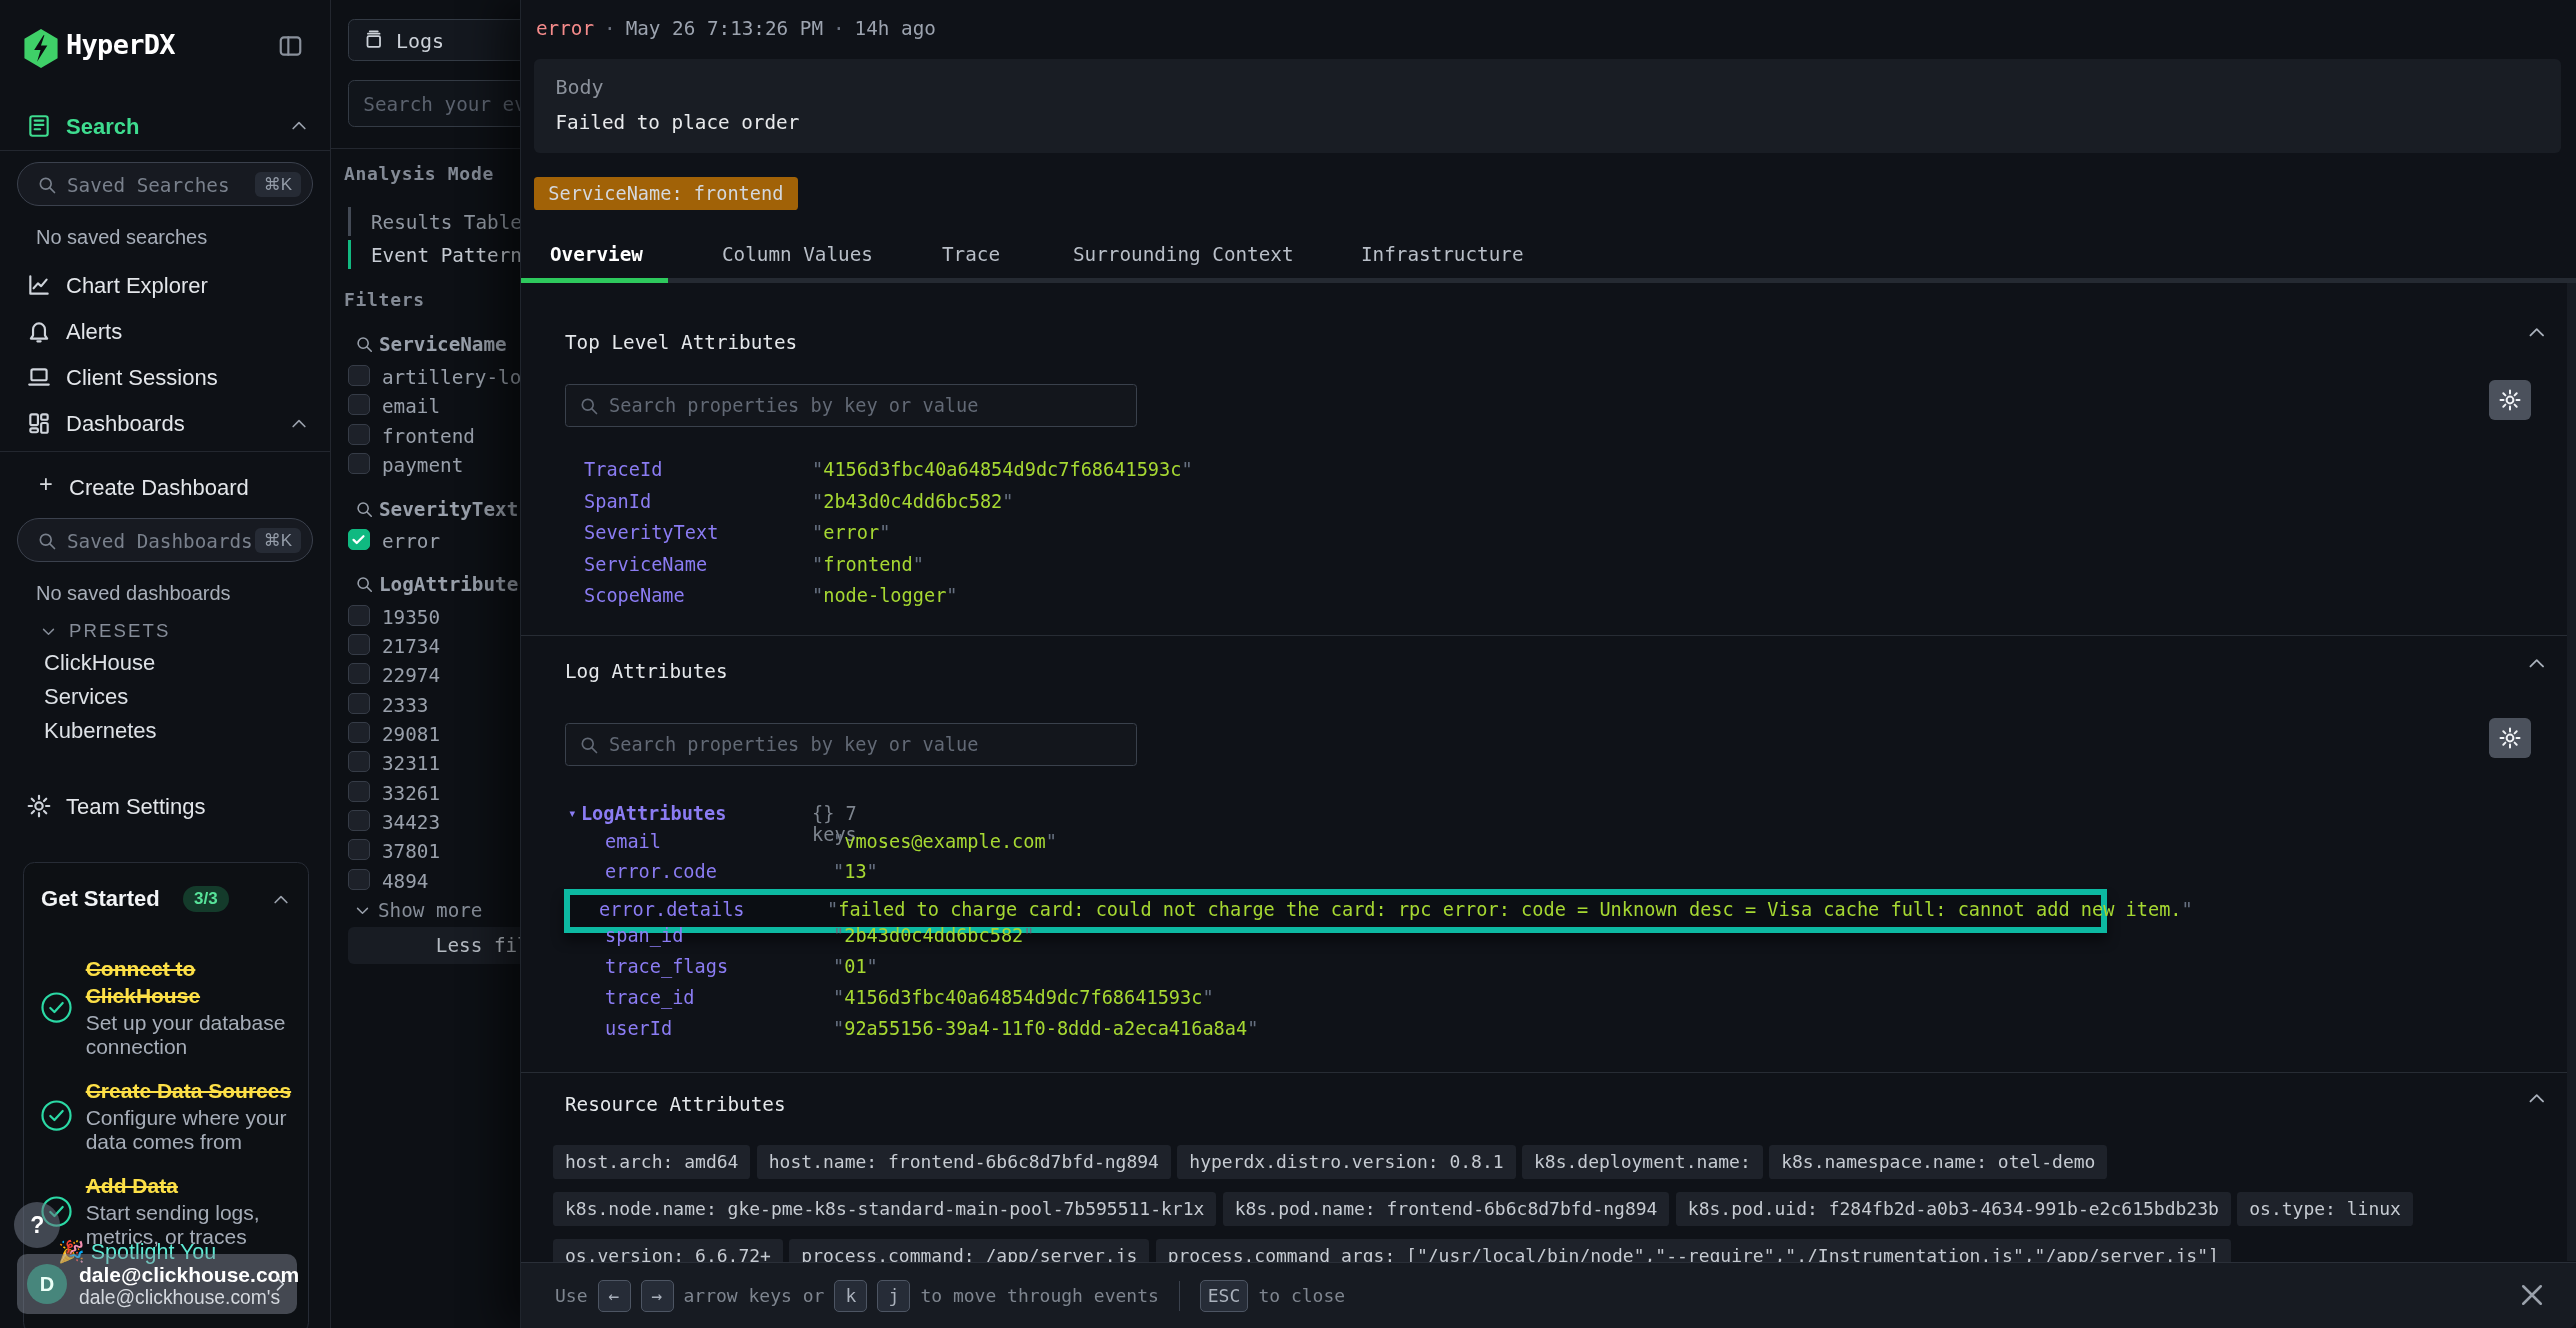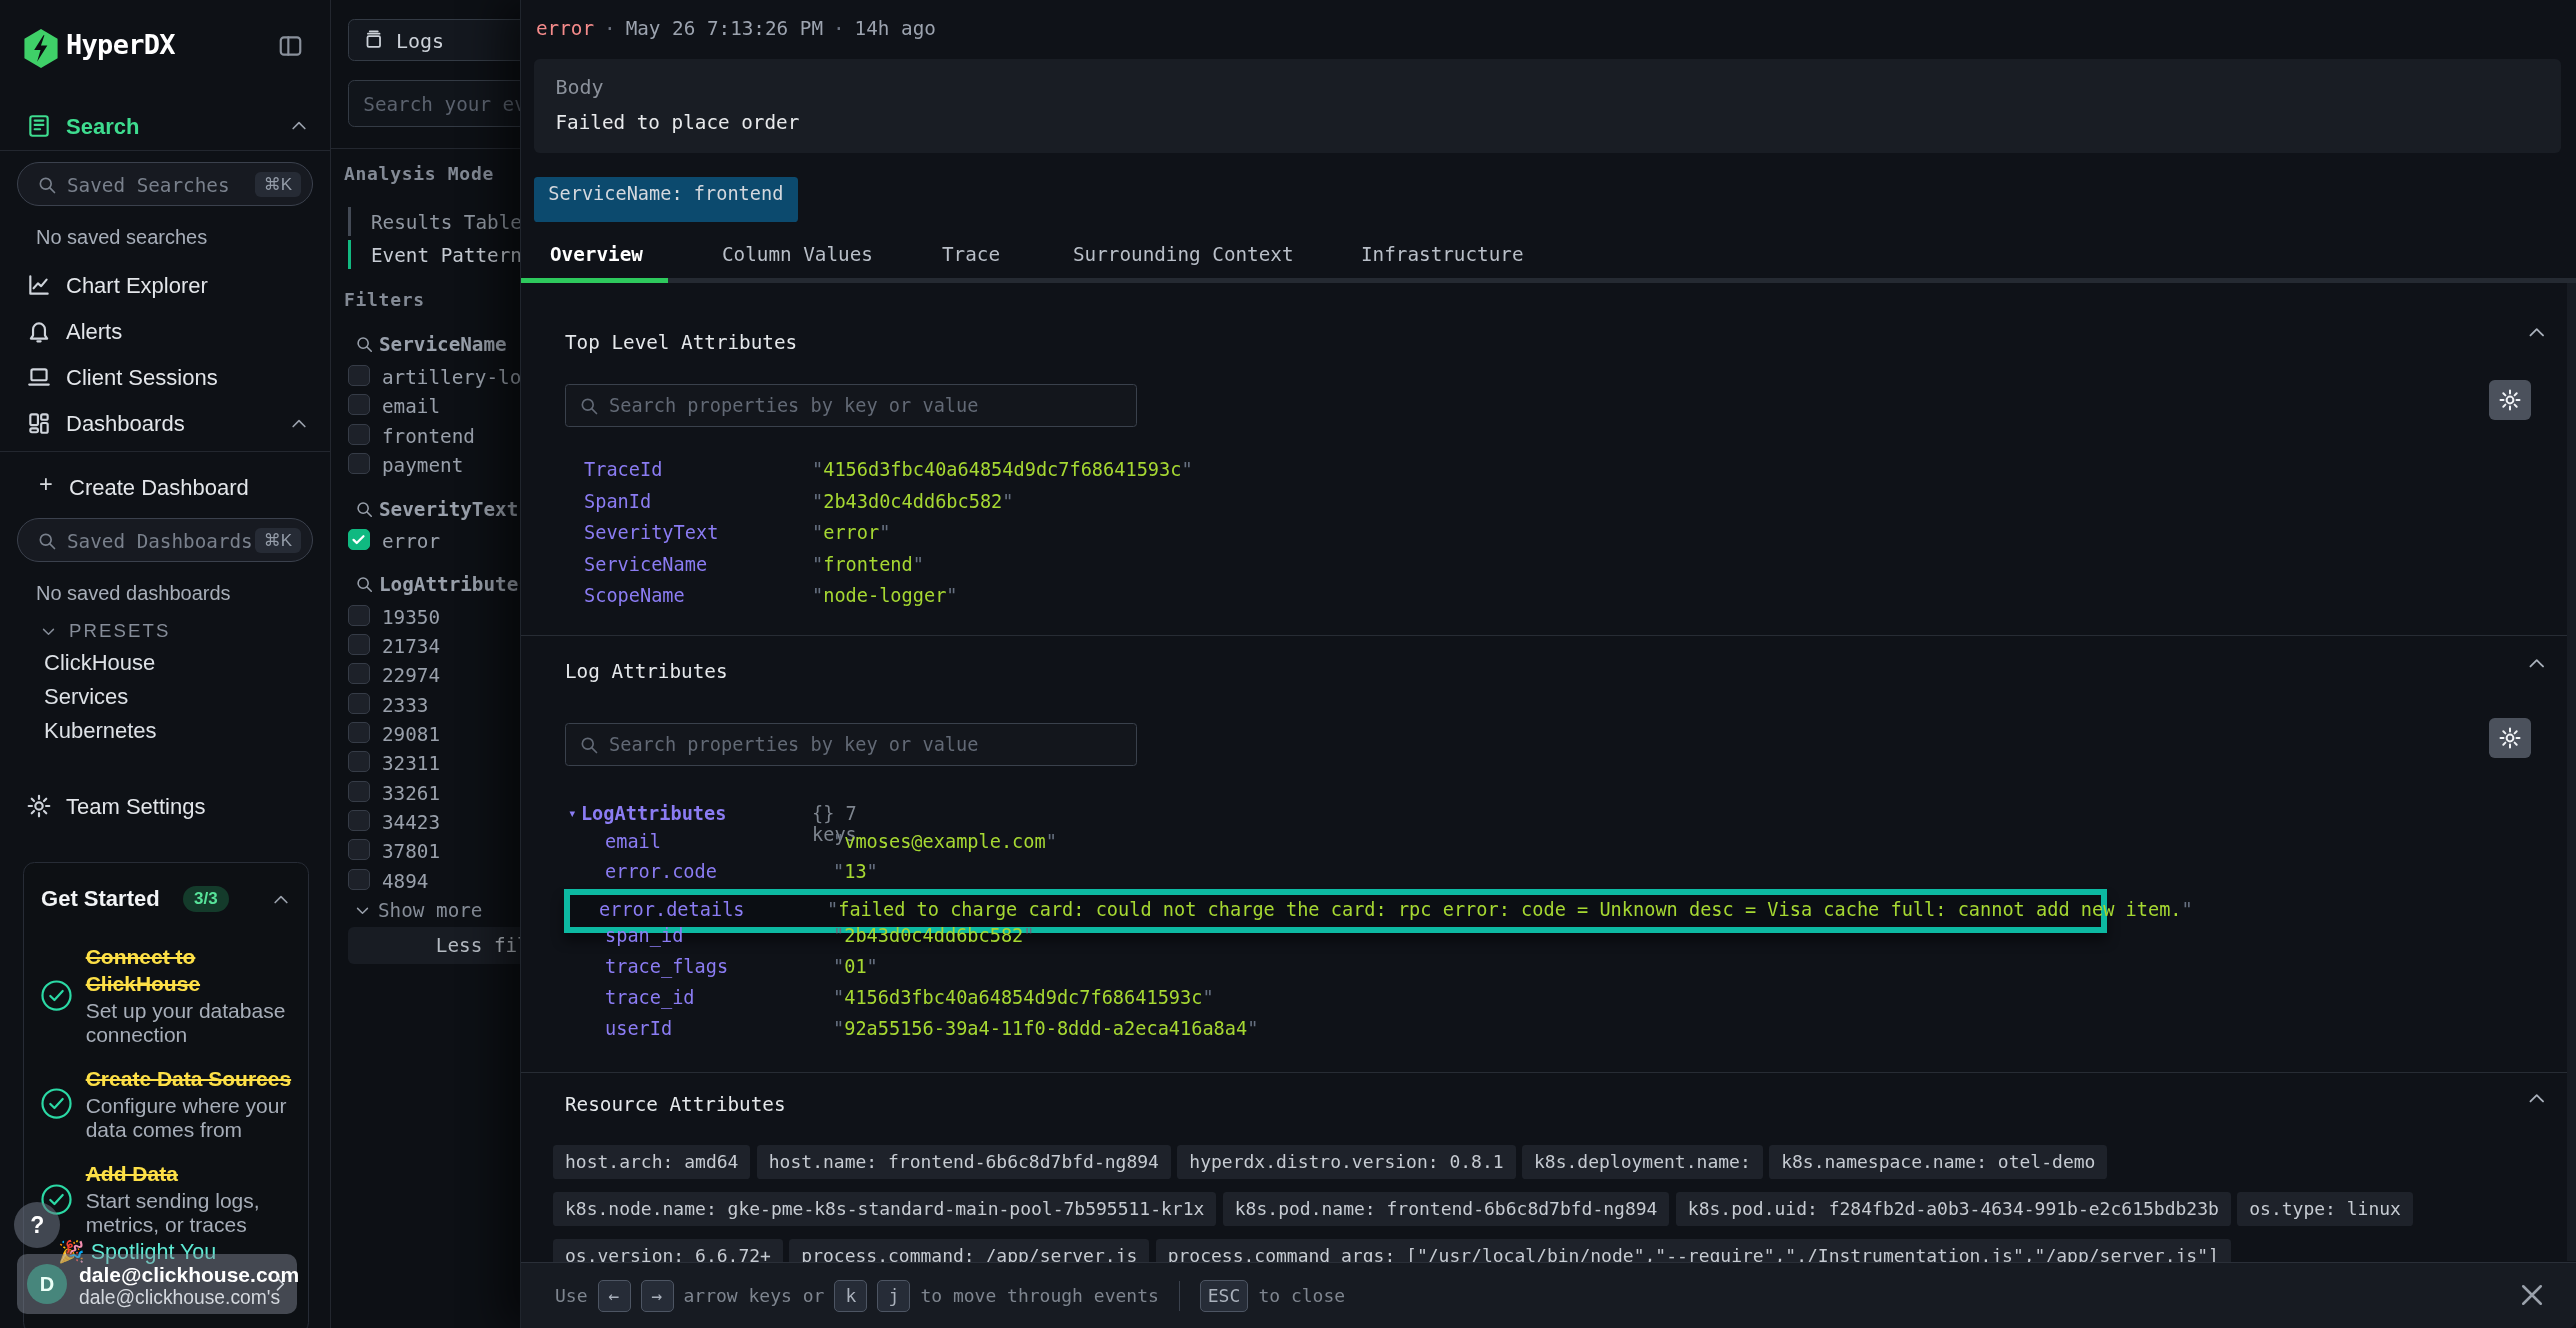--- a/index.html
+++ b/index.html
@@ -28,21 +28,21 @@
   .chev{width:20px;height:20px;color:#9aa1ac}
   .divider{left:0;width:331px;height:0;border-top:0.7px solid var(--border)}
   .pill{left:17px;width:296px;height:44px;background:#171a21;border:0.7px solid #3b414d;border-radius:22px;color:var(--faint)}
   .pill .mag{position:absolute;left:18.6px;top:12px;width:20px;height:20px;color:#79808c}
   .pill .ph{position:absolute;left:49px;top:10.7px;font-size:19.3px;color:#79808c;font-family:var(--mono)}
   .pill .kbd{position:absolute;right:11.4px;top:8.6px;background:#262b35;border-radius:5.7px;padding:2.1px 8.6px;font-size:17px;color:#949ca8;font-family:var(--sans)}
   .empty-note{left:36px;font-size:20px;color:#a7aeb9}
   .preset-item{left:44px;font-size:22px;color:#dde1e6}
   
   #getstarted{left:23px;top:862px;width:286px;height:472px;border:0.7px solid #272c36;border-radius:11.4px;background:#0d1014;padding:20px 15.7px}
-  #gs-head{position:relative;height:34px;margin-bottom:27px}
+  #gs-head{position:relative;height:34px;margin-bottom:39px}
   #gs-title{position:absolute;left:1.4px;top:2.9px;font-size:22px;font-weight:bold;color:#f2f4f6}
   #gs-badge{position:absolute;left:143px;top:2.9px;background:#143b2b;color:#57e39a;font-weight:bold;font-size:17px;padding:2.9px 11.4px;border-radius:715px}
   #gs-chev{position:absolute;right:1.4px;top:7.2px}
   .gs-item{display:flex;align-items:center;gap:13px;margin-bottom:18.6px}
   .okc{width:33px;height:33px;flex:0 0 33px;fill:none;stroke:#2bd9a5;stroke-width:1.6;stroke-linecap:round;stroke-linejoin:round}
   .gs-body{width:223px}
   .gs-t{font-size:21px;font-weight:bold;color:#fde047;text-decoration:line-through;line-height:26.5px}
   .gs-d{font-size:21px;color:#a6adb8;line-height:24px;margin-top:2.1px}
   #promo{left:58px;top:1239px;font-size:21.5px;font-weight:normal;color:#5eead4;z-index:1}
   #help-btn{left:14.3px;top:1202px;width:46px;height:46px;border-radius:50%;background:rgba(110,116,132,.55);color:#fff;font-size:23px;font-weight:bold;text-align:center;line-height:46px;z-index:3}
@@ -78,21 +78,21 @@
   #less-btn{left:17px;top:927px;width:315px;height:37px;border-radius:5.7px;background:#181c23;color:#b6bcc4;font-size:19.3px;text-align:center;line-height:37px}
 
   
   #drawer{position:absolute;left:520px;top:0;width:2056px;height:1328px;background:var(--drawer);z-index:10;box-shadow:-18.6px 0 39px rgba(0,0,0,.55);border-left:0.7px solid #20252d;font-family:var(--mono)}
   #d-header{left:15px;top:17px;font-size:19.3px;color:#9ca3af;white-space:nowrap}
   #d-header .sev{color:var(--red)}
   #d-header .dot{color:#6b7280;margin:0 10px}
   #body-card{left:13px;top:59px;width:2027px;height:94px;background:var(--card);border-radius:5.7px}
   #body-label{position:absolute;left:21.5px;top:15.7px;font-size:20px;color:#8b919b}
   #body-value{position:absolute;left:21.5px;top:52px;font-size:19.3px;color:#e8eaec}
-  #tag-chip{left:13px;top:177px;height:45px;background:#0c4a6e;border-radius:3.6px;padding:0 14.3px;font-size:18.6px;color:#d4d8de;line-height:33px}
+  #tag-chip{left:13px;top:177px;height:33px;background:#a16207;border-radius:3.6px;padding:0 14.3px;font-size:18.6px;color:#d4d8de;line-height:33px}
   #tabs{left:0;top:236px;width:2056px;height:42px}
   .tab{position:absolute;top:7.2px;font-size:19.3px;color:#b9bfc8;white-space:nowrap}
   .tab.active{color:#ffffff;font-weight:bold}
   #tabline{left:0;top:278px;width:2056px;height:5px;background:#252a32}
   #tabline .seg{position:absolute;left:0;top:0;width:147px;height:5px;background:var(--tabgreen)}
   .sec-title{left:44px;font-size:19.3px;color:#e5e8eb;white-space:nowrap}
   .sec-chev{right:29px;width:21.5px;height:21.5px;color:#aab1bc}
   .prop-search{left:44px;width:572px;height:43px;border:0.7px solid var(--inborder);border-radius:3.6px;background:#13161c}
   .prop-search .mag{position:absolute;left:13px;top:11.4px;width:20px;height:20px;color:#626975}
   .prop-search .ph{position:absolute;left:43px;top:10px;font-size:18.6px;color:#626975;white-space:nowrap}

